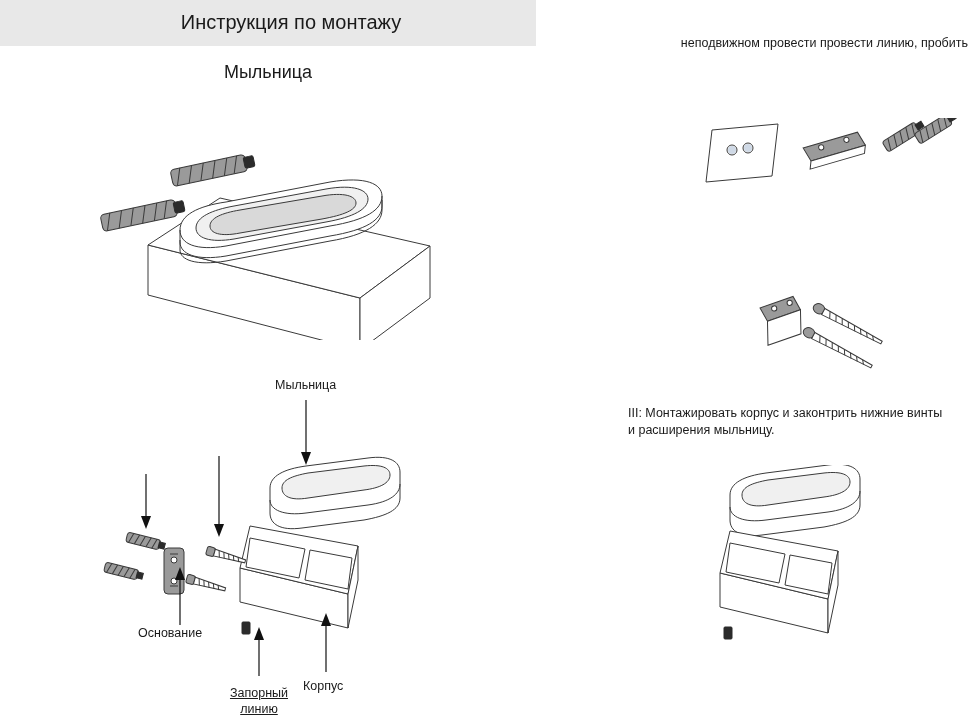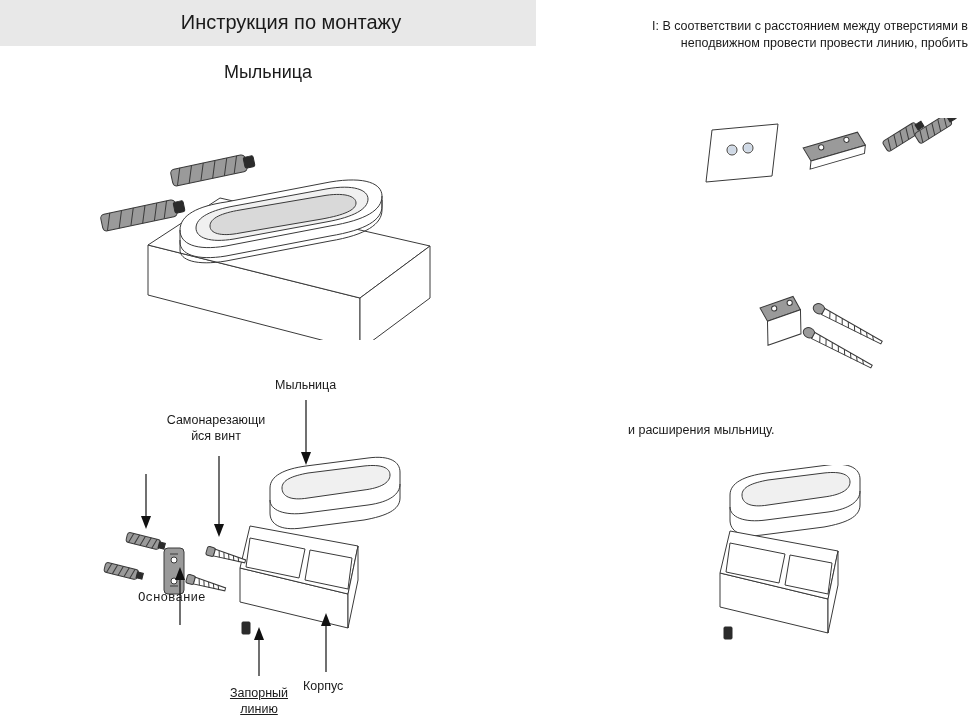--- a/index.html
+++ b/index.html
@@ -244,39 +244,35 @@
 
     <line class="arrow" x1="259" y1="676" x2="259" y2="636"></line>
     <polygon class="arrowhead" points="259,627 254,640 264,640"></polygon>
 
     <line class="arrow" x1="326" y1="672" x2="326" y2="622"></line>
     <polygon class="arrowhead" points="326,613 321,626 331,626"></polygon>
   </svg>
 
   <div class="lbl" style="left:275px; top:377px;">Мыльница</div>
 
-  <div class="lbl" style="left:160px; top:412px; width:112px; text-align:center;">
-    <span>Самонарезающи</span><br>
-    <span>йся винт</span>
-  </div>
-
-
-  <div class="lbl" style="left:138px; top:590px;font-family:Liberation Mono, monospace;">Основание</div>
+
+
+  <div class="lbl" style="left:138px; top:625px;">Основание</div>
 
   <div class="lbl" style="left:219px; top:685px; width:80px; text-align:center;text-decoration:underline;">
     <span>Запорный</span><br>
     <span>линию</span>
   </div>
 
   <div class="lbl" style="left:303px; top:678px;">Корпус</div>
 
   <div class="step-text" style="left:628px; top:18px; width:340px; text-align:right;">
-    <span>I: В соответствии с расстоянием между отверстиями в</span><br>
+    <br>
     <span>неподвижном провести провести линию, пробить</span><br>
   </div>
 
 
   <div class="step-text" style="left:628px; top:405px; width:340px;">
-    <br>
+    <span>III: Монтажировать корпус и законтрить нижние винты</span><br>
     <span>и расширения мыльницу.</span>
   </div>
 
 </div>
 
 </body></html>

